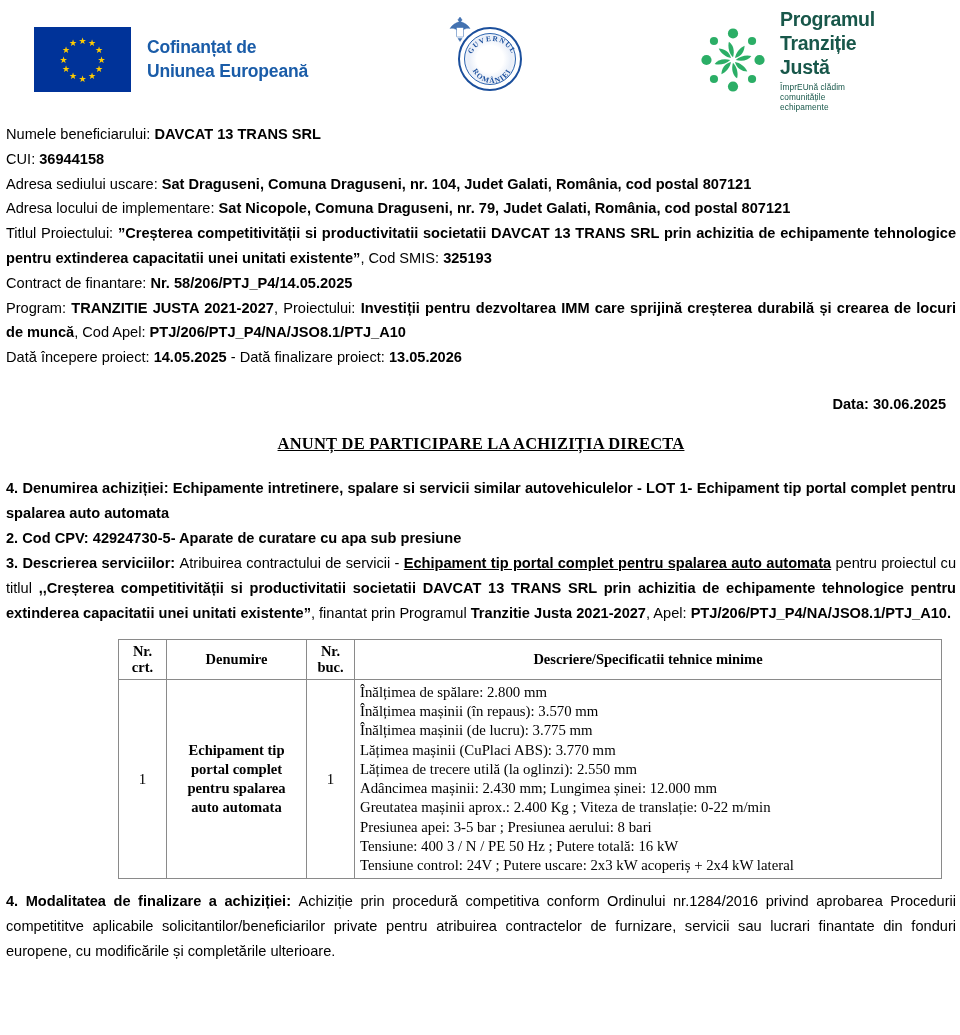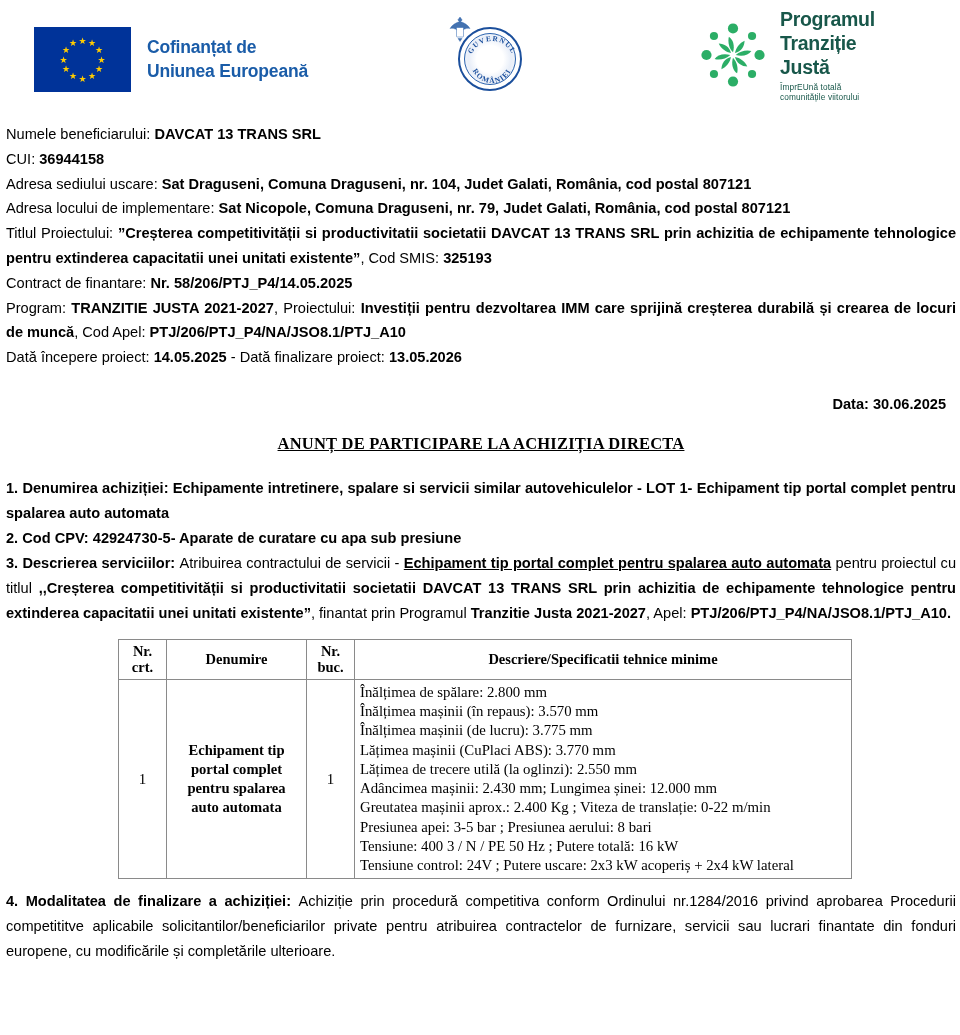--- a/index.html
+++ b/index.html
@@ -139,21 +139,21 @@
     text-align: justify;
     text-justify: inter-word;
   }
   .para b { font-weight: bold; }
   .u { text-decoration: underline; font-weight: bold; }
 
   
   .spec-table {
     border-collapse: collapse;
     margin: 12px 0 0 112px;
-    width: 734px;
+    width: 824px;
     font-family: "Liberation Serif", serif;
   }
   .spec-table th, .spec-table td {
     border: 1px solid #8a8a8a;
     padding: 3px 5px;
   }
   .spec-table th {
     font-size: 14.5px;
     font-weight: bold;
     text-align: center;
@@ -255,21 +255,21 @@
           <path d="M47 47 C40 46 32 40 29 33 C37 33 45 38 47 47 Z"></path>
           <path d="M53 53 C60 54 68 60 71 67 C63 67 55 62 53 53 Z"></path>
           <path d="M53 47 C54 40 60 32 67 29 C67 37 62 45 53 47 Z"></path>
           <path d="M47 53 C46 60 40 68 33 71 C33 63 38 55 47 53 Z"></path>
         </g>
       </g>
     </svg>
     <div class="ptj-text">
       <div class="ptj-title">Programul
 Tranziție Justă</div>
-      <div class="ptj-tag">ÎmprEUnă totală comunitățile viitorului</div>
+      <div class="ptj-tag">ÎmprEUnă clădim comunitățile echipamente</div>
     </div>
   </div>
 </div>
 
 <div class="page">
 
   <div class="spacer-sm"></div>
 
   <p class="meta-line"><span>Numele beneficiarului: </span><b>DAVCAT 13 TRANS SRL</b></p>
 
@@ -288,21 +288,21 @@
   <p class="meta-line"><span>Dată începere proiect: </span><b>14.05.2025</b><span> - Dată finalizare proiect: </span><b>13.05.2026</b></p>
 
   <div style="height:26px"></div>
 
   <div class="data-right">Data: 30.06.2025</div>
 
   <div class="doc-title">ANUNȚ DE PARTICIPARE LA ACHIZIȚIA DIRECTA</div>
 
   <div style="height:22px"></div>
 
-  <p class="para"><b>1. Denumirea achiziției: </b><b>Echipamente intretinere, spalare si servicii similar autovehiculelor - LOT 1- Echipament tip portal complet pentru spalarea auto automata</b></p>
+  <p class="para"><b>4. Denumirea achiziției: </b><b>Echipamente intretinere, spalare si servicii similar autovehiculelor - LOT 1- Echipament tip portal complet pentru spalarea auto automata</b></p>
 
   <p class="para"><b>2. Cod CPV: </b><b>42924730-5- Aparate de curatare cu apa sub presiune</b></p>
 
   <p class="para"><b>3. Descrierea serviciilor: </b><span>Atribuirea contractului de servicii - </span><span class="u">Echipament tip portal complet pentru spalarea auto automata</span><span> pentru proiectul cu titlul </span><b>,,Creșterea competitivității si productivitatii societatii DAVCAT 13 TRANS SRL prin achizitia de echipamente tehnologice pentru extinderea capacitatii unei unitati existente”</b><span>, finantat prin Programul </span><b>Tranzitie Justa 2021-2027</b><span>, Apel: </span><b>PTJ/206/PTJ_P4/NA/JSO8.1/PTJ_A10.</b></p>
 
   <table class="spec-table">
     <thead>
       <tr>
         <th class="col-nr" style="white-space:pre-line">Nr.
 crt.</th>

